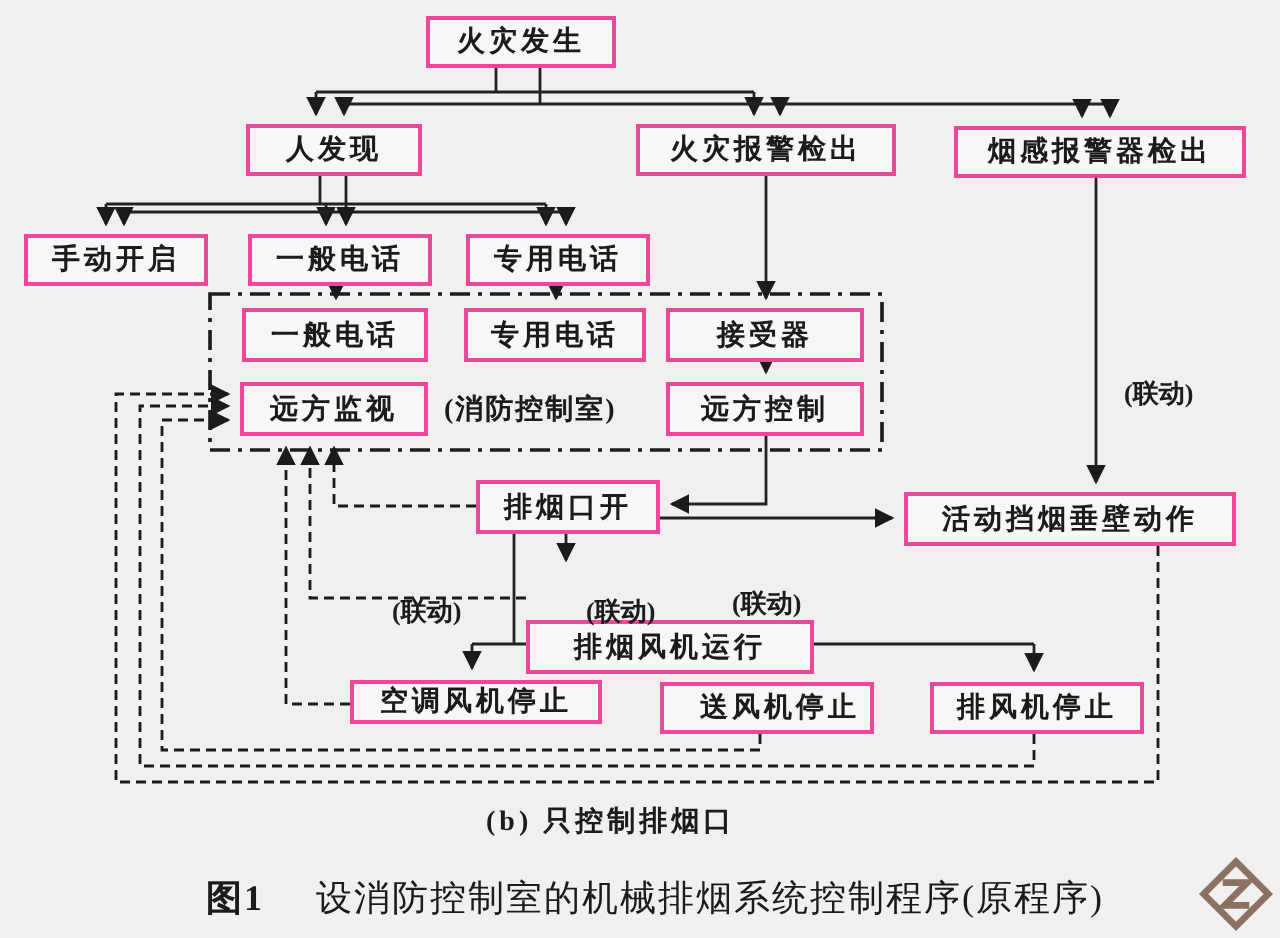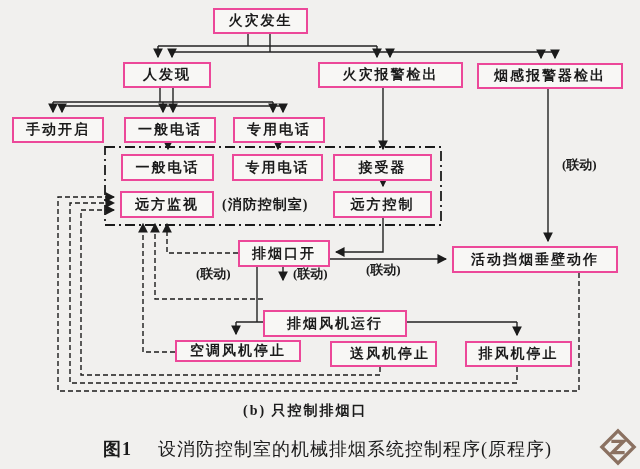--- a/index.html
+++ b/index.html
@@ -15,21 +15,21 @@
     display:flex; align-items:center; justify-content:center;
     font-weight:bold; font-size:14px; letter-spacing:2px;
     white-space:nowrap;
   }
   .plain-label{
     position:absolute; z-index:2; font-weight:bold; font-size:14px;
     letter-spacing:1px; white-space:nowrap;
   }
   .edge-label{
     position:absolute; z-index:3; font-weight:bold; font-size:13px;
-    letter-spacing:0px; white-space:nowrap;
+    letter-spacing:0px; white-space:nowrap;margin-top:32px;
   }
   .sub-caption{
     position:absolute; z-index:2; font-weight:bold; font-size:14px;
     letter-spacing:2px;
   }
   .fig-caption{
     position:absolute; z-index:2; display:flex; gap:26px;
     font-size:18px; letter-spacing:1px; white-space:nowrap;
   }
   .fig-caption .no{font-weight:bold;}
@@ -116,21 +116,21 @@
 
     <g>
       <rect x="105" y="147" width="336" height="78" fill="none" stroke="#1b1b1b" stroke-width="1.8" stroke-dasharray="10,4,2,4"></rect>
     </g>
   </svg>
 
   <div class="node" style="left:213px; top:8px;  width:95px;  height:26px;">火灾发生</div>
 
   <div class="node" style="left:123px; top:62px; width:88px;  height:26px;">人发现</div>
 
-  <div class="node" style="left:318px; top:62px; width:145px; height:26px;text-align:right;">火灾报警检出</div>
+  <div class="node" style="left:318px; top:62px; width:130px; height:26px;text-align:right;">火灾报警检出</div>
 
   <div class="node" style="left:477px; top:63px; width:146px; height:26px;">烟感报警器检出</div>
 
   <div class="node" style="left:12px;  top:117px; width:92px; height:26px;">手动开启</div>
 
   <div class="node" style="left:124px; top:117px; width:92px; height:26px;">一般电话</div>
 
   <div class="node" style="left:233px; top:117px; width:92px; height:26px;">专用电话</div>
 
   <div class="node" style="left:121px; top:154px; width:93px; height:27px;">一般电话</div>

